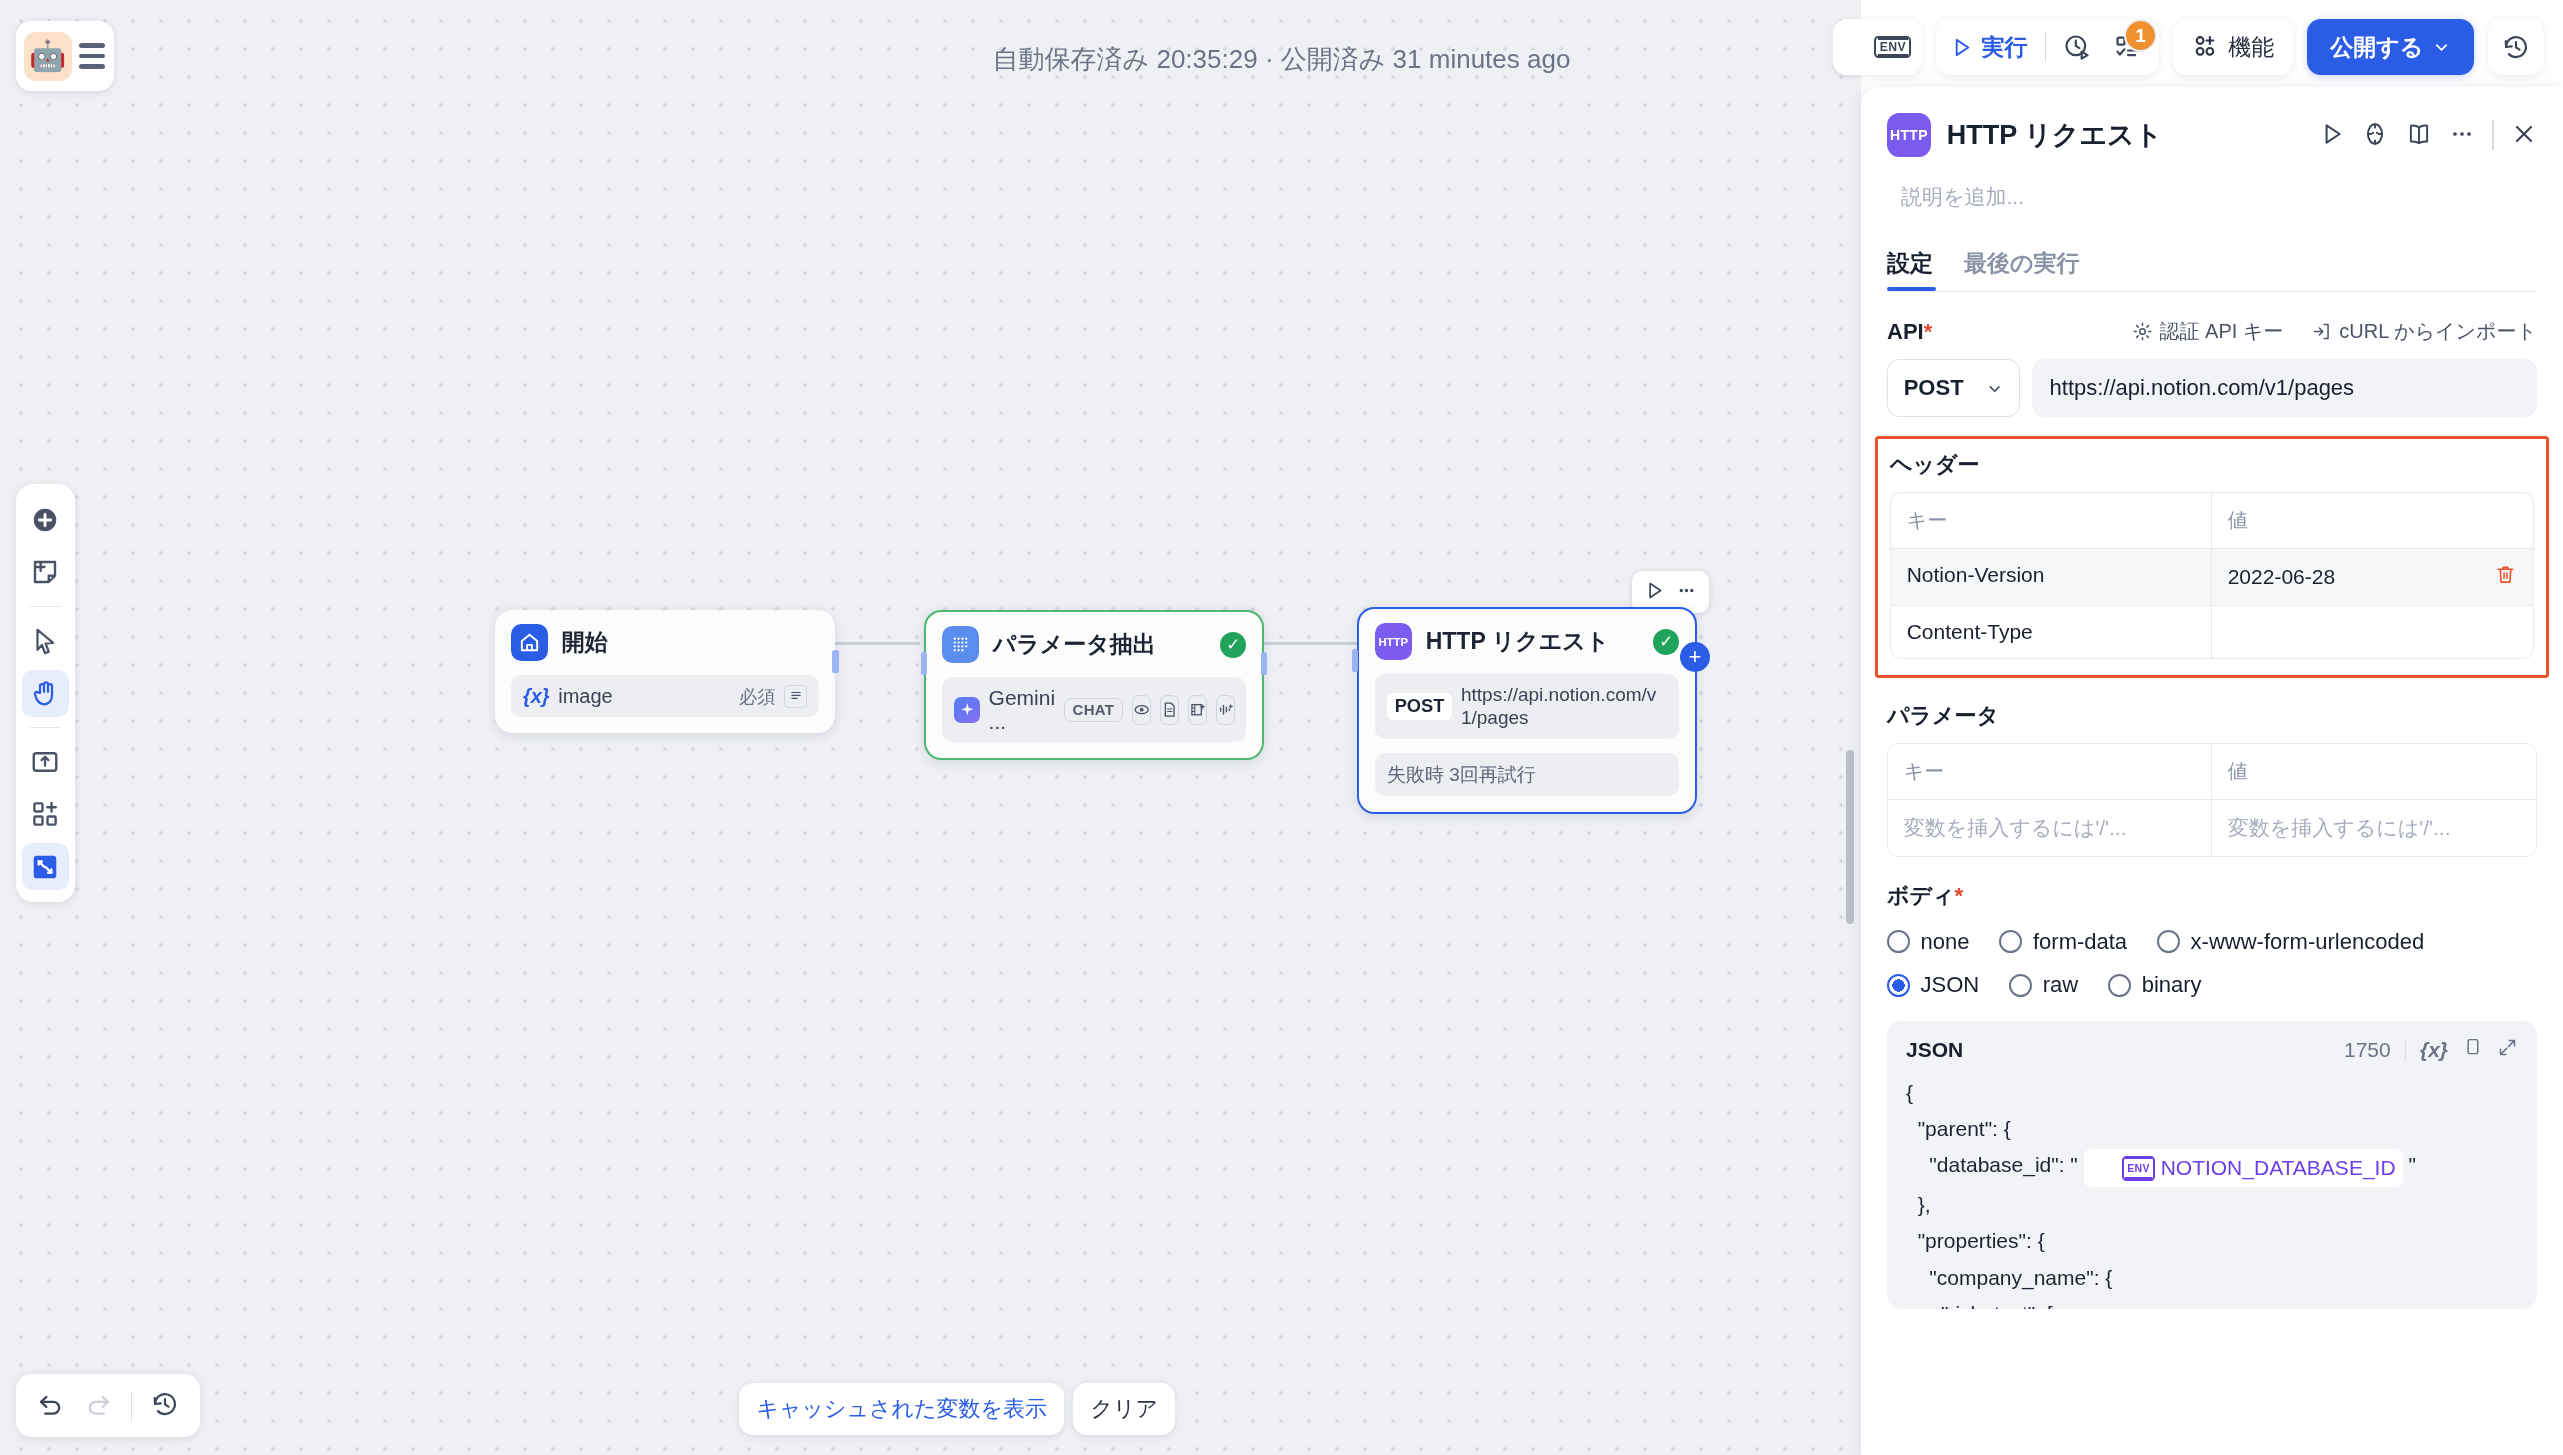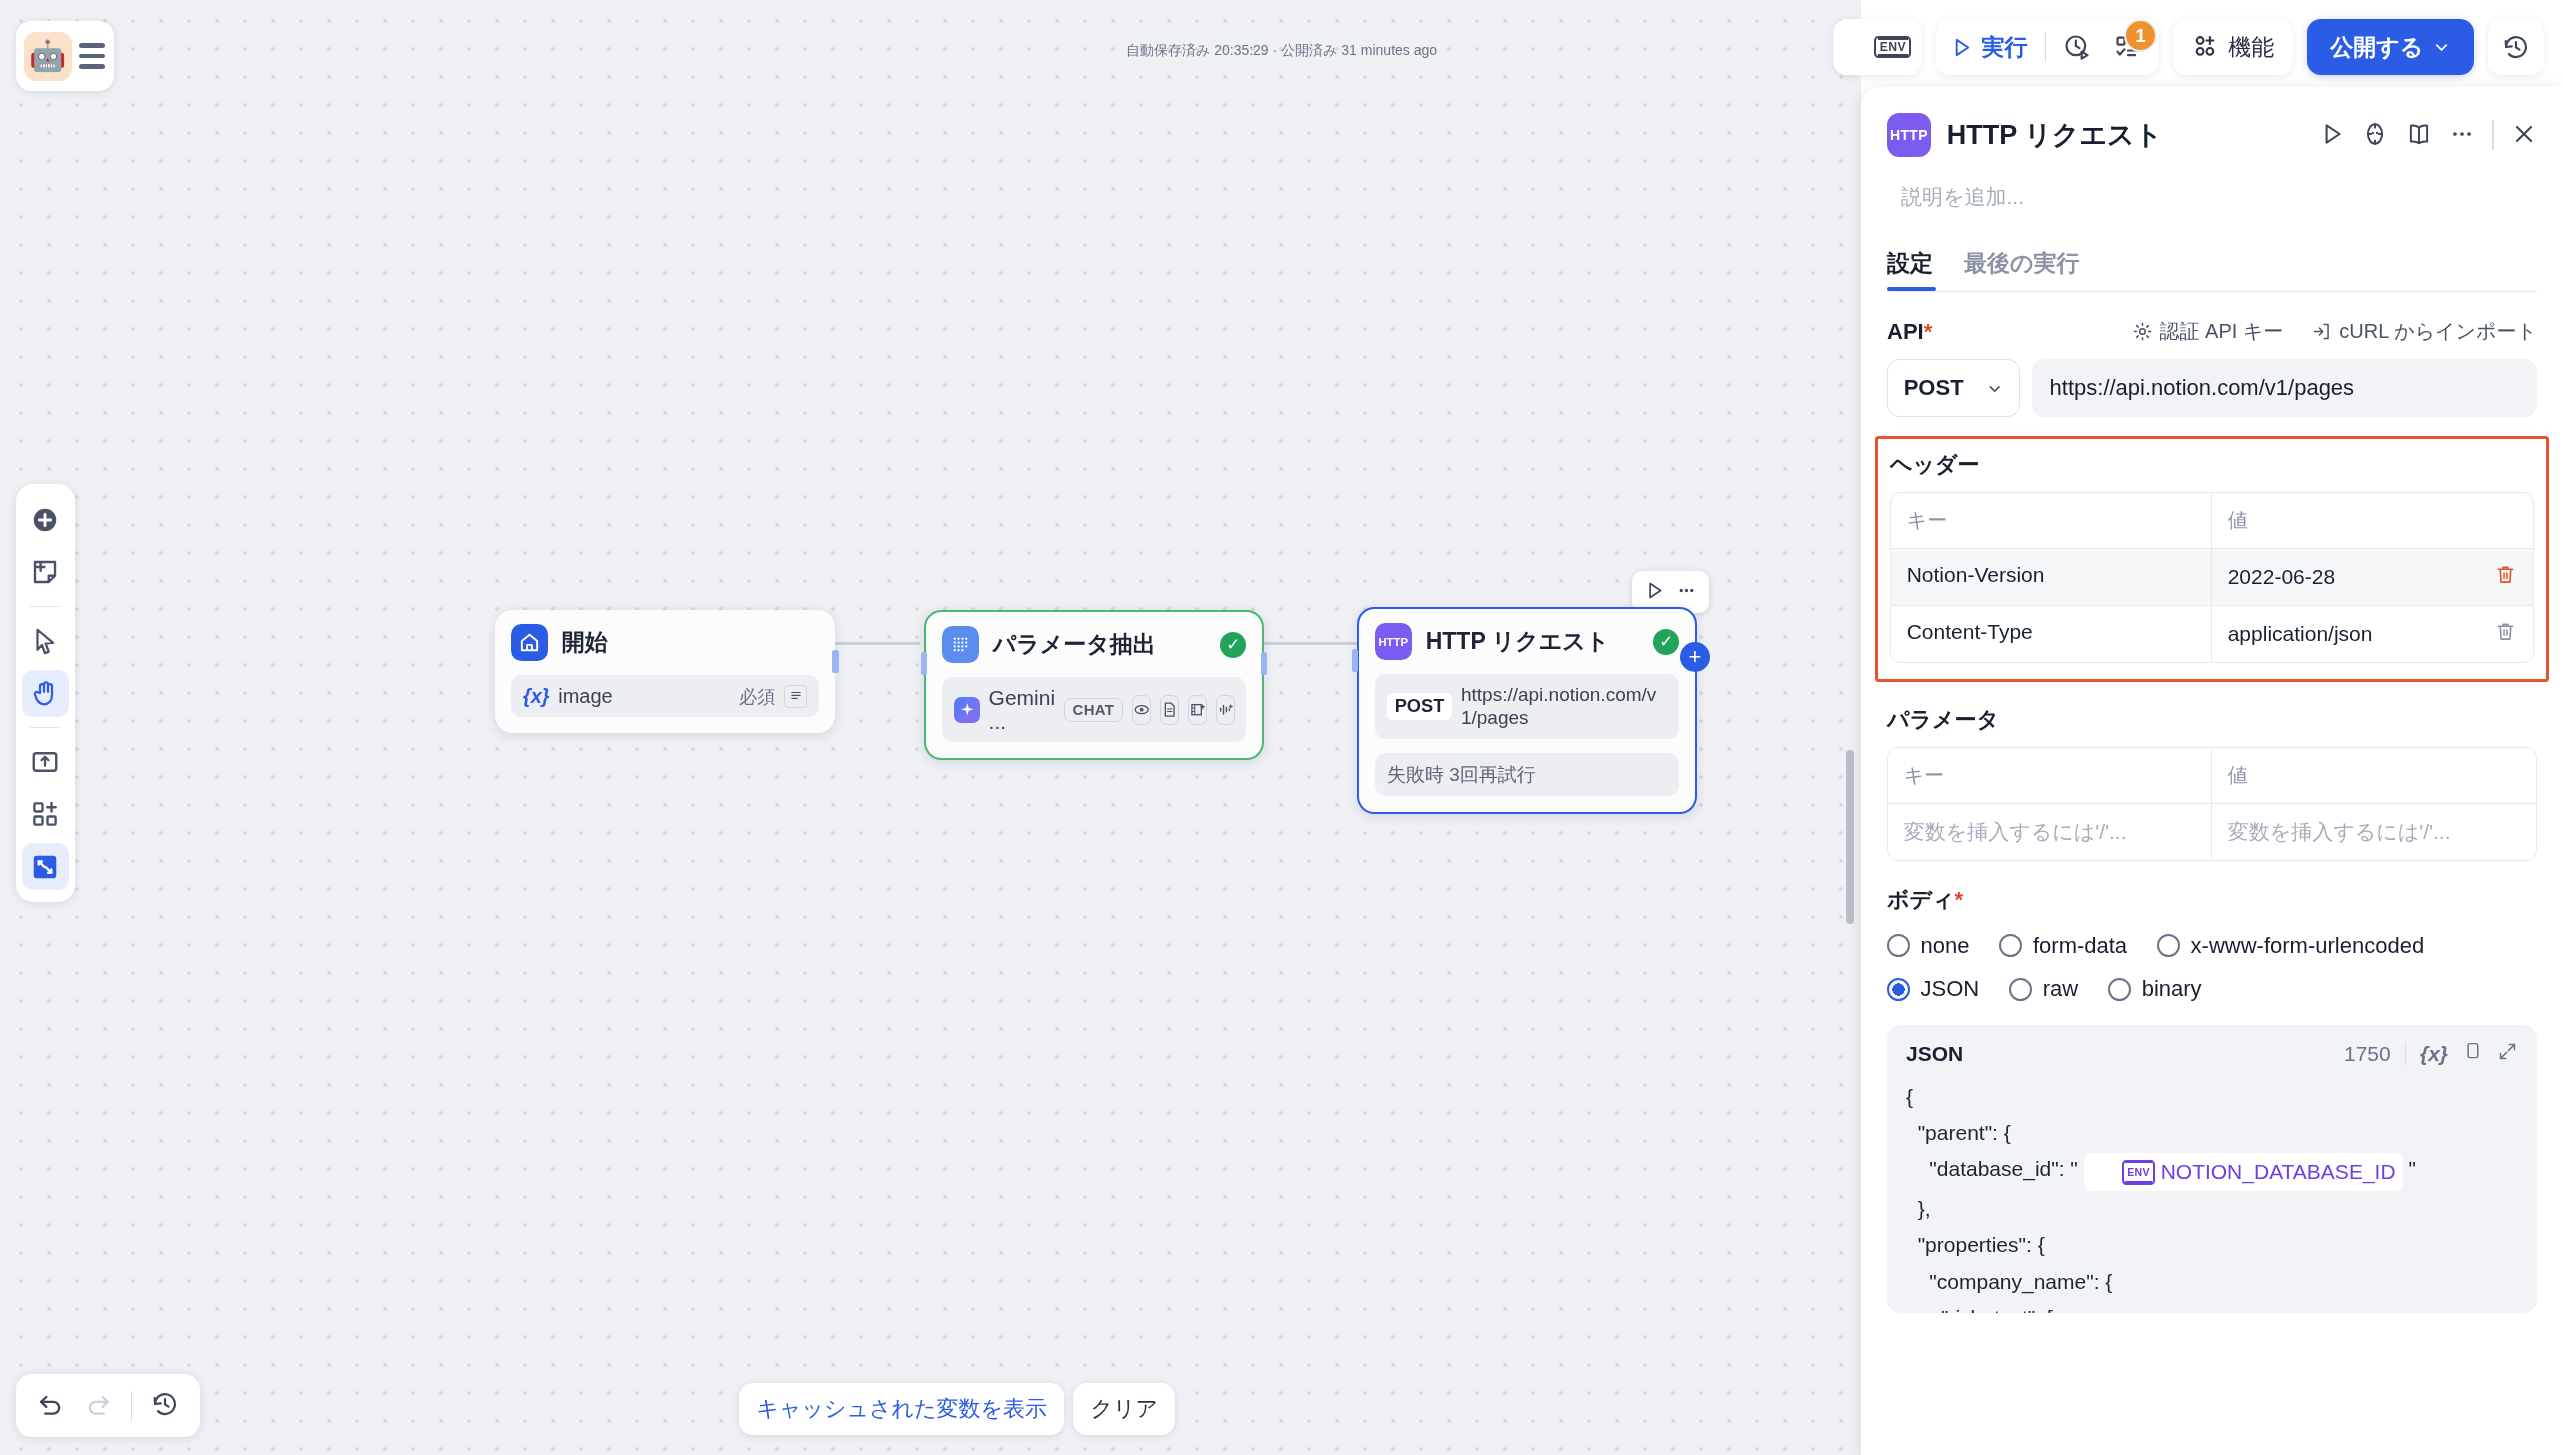--- a/index.html
+++ b/index.html
@@ -36,21 +36,21 @@
   .brand-avatar {
     width: 49px; height: 49px; border-radius: 12.2px; background: #fae1c8;
     display: flex; align-items: center; justify-content: center;
     font-size: 30px; line-height: 1;
   }
   .hamburger { display: flex; flex-direction: column; gap: 6.1px; width: 26px; }
   .hamburger span { display: block; height: 4.4px; border-radius: 2.6px; background: #5a6275; }
 
   .savestatus {
     position: absolute; left: 50%; transform: translateX(-50%); top: 42px;
-    font-size: 14px; color: #6b7487; white-space: nowrap;
+    font-size: 26px; color: #6b7487; white-space: nowrap;
   }
 
   
   .topright {
     position: absolute; right: 19px; top: 19px; display: flex; align-items: center; gap: 14px;
   }
   .pill {
     background: #fff; border-radius: 14px; box-shadow: 0 1.7px 7px rgba(20,30,60,.09);
     height: 56px; display: flex; align-items: center; padding: 0 12.2px; gap: 12.2px;
   }
@@ -684,29 +684,20 @@
               <span>
                 <svg width="23" height="23" viewBox="0 0 24 24">
                   <path d="M4.5 6.5 H19.5 M9.5 6.5 V4.5 H14.5 V6.5 M6.5 6.5 L7.4 20 H16.6 L17.5 6.5" fill="none" stroke="#e8522a" stroke-width="1.7" stroke-linecap="round" stroke-linejoin="round"></path>
                   <path d="M10.5 10.5 V16 M13.5 10.5 V16" stroke="#e8522a" stroke-width="1.6" stroke-linecap="round"></path>
                 </svg>
               </span>
             </div>
           </div>
           <div class="kv-row">
             <div class="kv-c1">Content-Type</div>
-            <div class="kv-c2">
-              <span>application/json</span>
-              <span>
-                <svg width="23" height="23" viewBox="0 0 24 24">
-                  <path d="M4.5 6.5 H19.5 M9.5 6.5 V4.5 H14.5 V6.5 M6.5 6.5 L7.4 20 H16.6 L17.5 6.5" fill="none" stroke="#8a93a5" stroke-width="1.7" stroke-linecap="round" stroke-linejoin="round"></path>
-                  <path d="M10.5 10.5 V16 M13.5 10.5 V16" stroke="#8a93a5" stroke-width="1.6" stroke-linecap="round"></path>
-                </svg>
-              </span>
-            </div>
           </div>
         </div>
       </div>
 
       <div class="sec-label" style="margin-top:23px">パラメータ</div>
       <div class="kv-table">
         <div class="kv-row kv-head">
           <div class="kv-c1">キー</div>
           <div class="kv-c2">値</div>
         </div>

